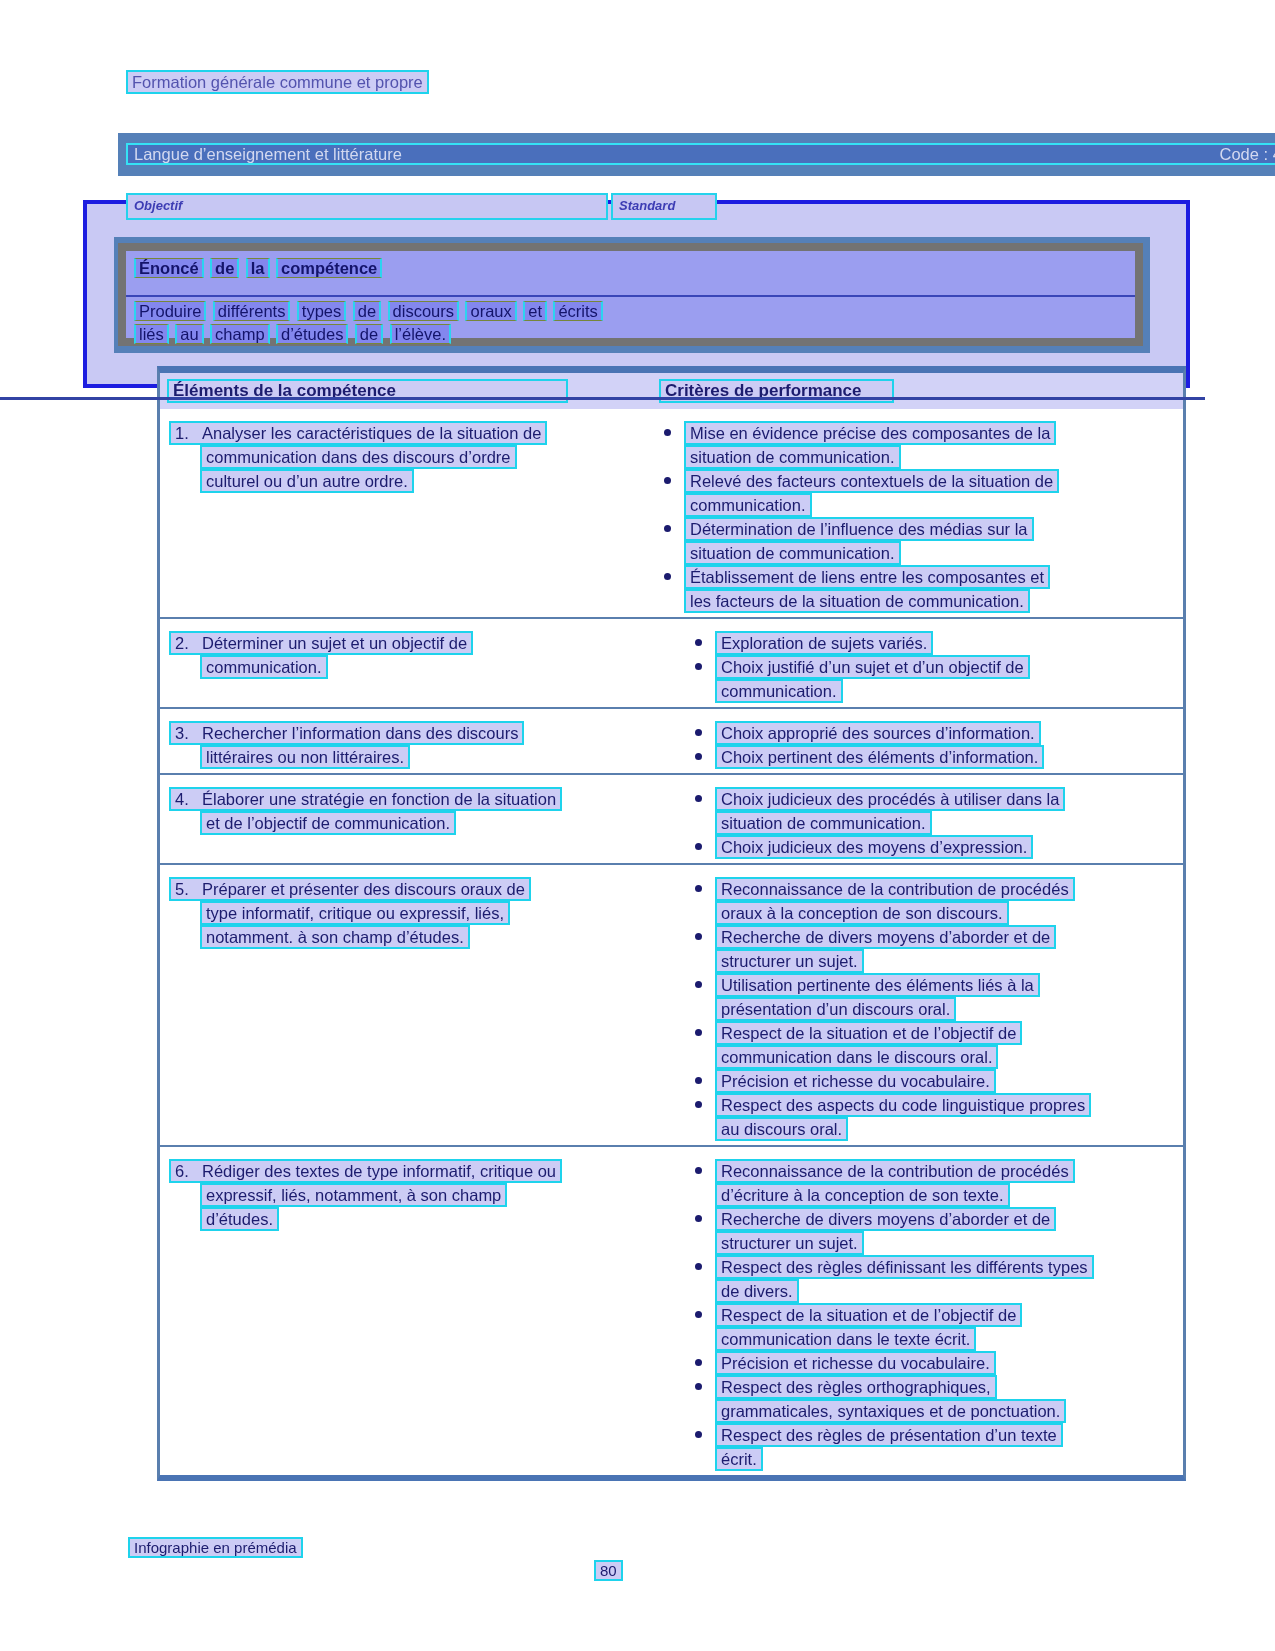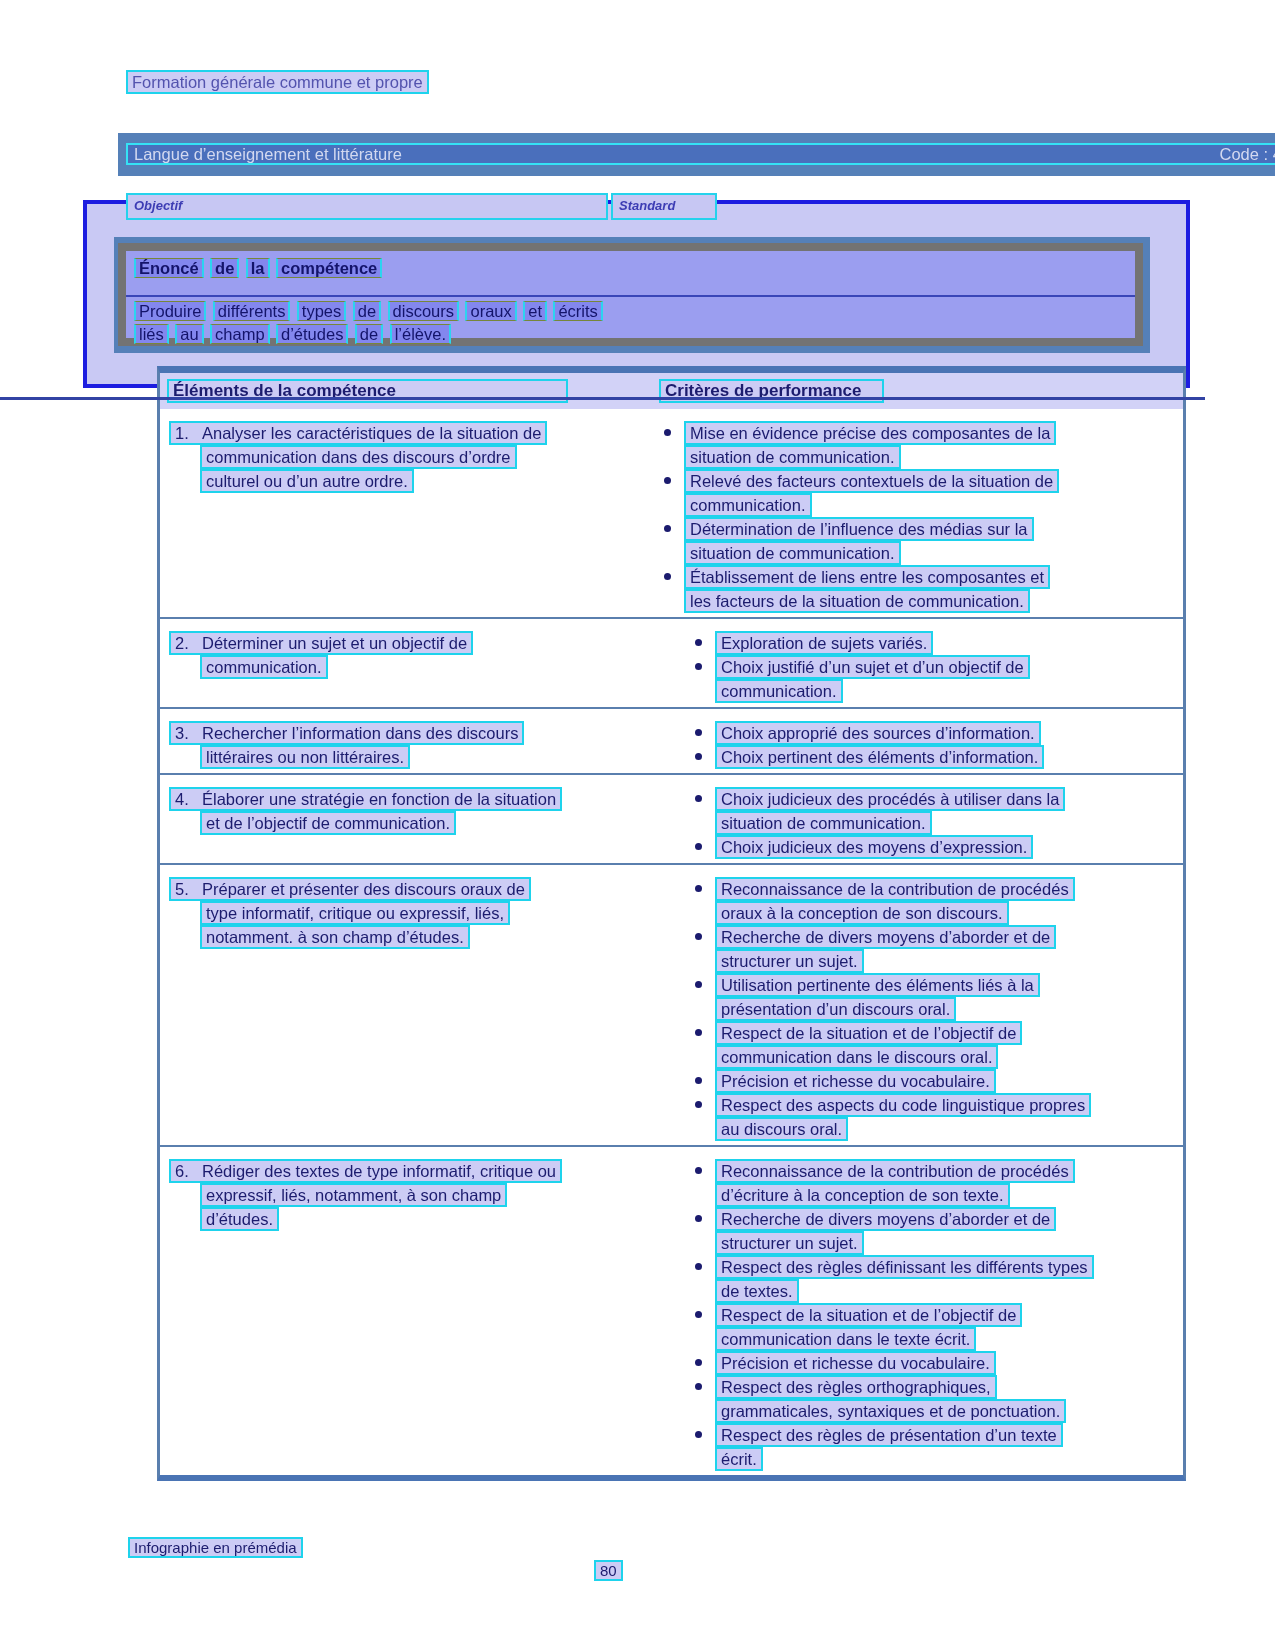--- a/index.html
+++ b/index.html
@@ -67,21 +67,21 @@
   
   .dtable{
     position:absolute;left:118px;top:366px;width:1029px;height:1115px;
     border-top:7px solid #4a74b4;border-bottom:6px solid #4a74b4;
     border-left:3px solid #5a7fae;border-right:3px solid #5a7fae;
     box-sizing:border-box;background:#ffffff;z-index:4;margin-left:39px;
   }
   .thead{background:#d2d2f7;height:36px;display:flex;padding:6px 0 0 7px;box-sizing:border-box;}
   .hcell-l{width:492px;}
   .thead .hl.left-head{padding-right:170px;}
-  .thead .hl.right-head{padding-right:20px;}
+  .thead .hl.right-head{padding-right:30px;}
   .cross-line{position:absolute;left:0px;top:397px;width:1205px;height:3px;background:#3243a4;z-index:9;}
 
   .trow{display:flex;padding:12px 0 4px;}
   .trow + .trow{border-top:2px solid #5a7fae;gap:31px;}
   .cell-l{width:502px;padding-left:9px;box-sizing:border-box;}
   .cell-r{flex:1;}
   .bullet{display:flex;}
   .dot{width:7px;height:7px;border-radius:50%;background:#1b1b6e;margin:8px 13px 0 2px;flex:none;}
 
   
@@ -317,21 +317,21 @@
           <span class="dot"></span>
           <div>
         <div class="line"><span class="hl">Recherche de divers moyens d’aborder et de</span></div>
         <div class="line"><span class="hl">structurer un sujet.</span></div>
       </div>
         </div>
       <div class="bullet">
           <span class="dot"></span>
           <div>
         <div class="line"><span class="hl">Respect des règles définissant les différents types</span></div>
-        <div class="line"><span class="hl">de textes.</span></div>
+        <div class="line"><span class="hl">de divers.</span></div>
       </div>
         </div>
       <div class="bullet">
           <span class="dot"></span>
           <div>
         <div class="line"><span class="hl">Respect de la situation et de l’objectif de</span></div>
         <div class="line"><span class="hl">communication dans le texte écrit.</span></div>
       </div>
         </div>
       <div class="bullet">

